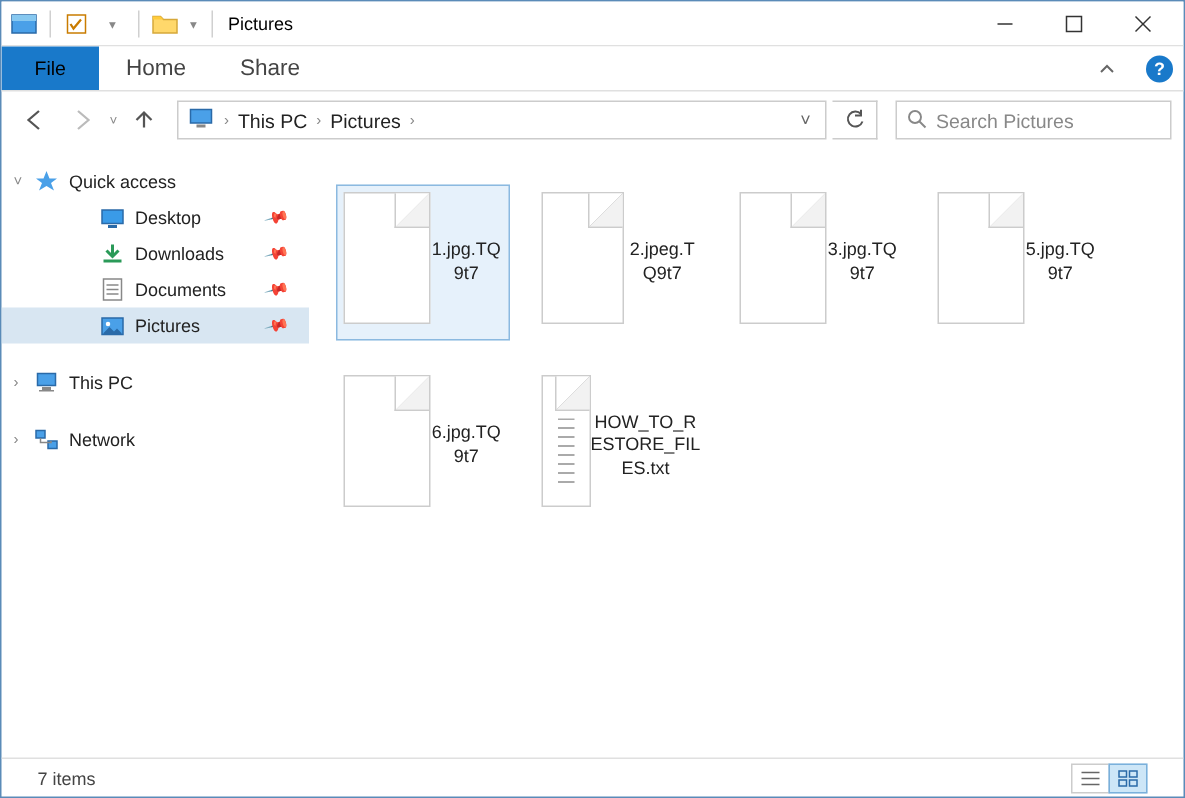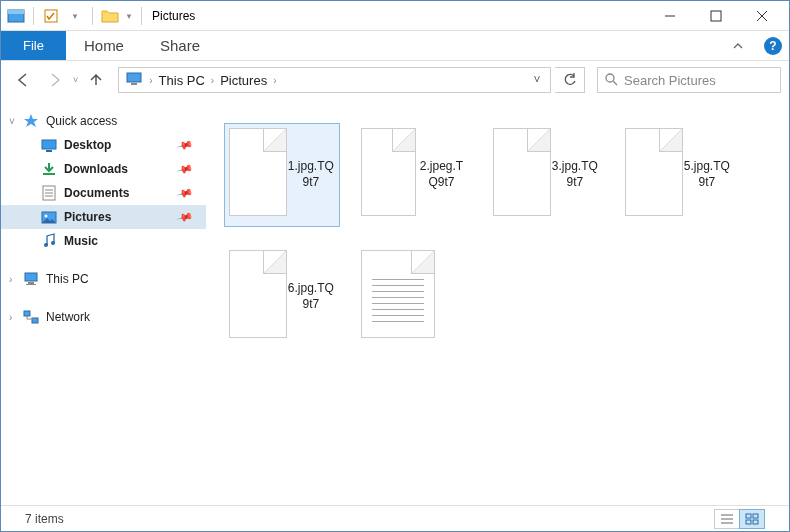--- a/index.html
+++ b/index.html
@@ -11,21 +11,21 @@
 .titlebar .qat-icon { width: 22px; height: 22px; display: flex; align-items: center; justify-content: center; }
 .titlebar .sep { width: 1px; height: 18px; background: #d0d0d0; margin: 0 4px; }
 .titlebar .folder-ico { width: 18px; height: 15px; }
 .titlebar .title { margin-left: 6px; font-size: 12px; color: #000; }
 .win-controls { margin-left: auto; display: flex; }
 .win-btn { width: 46px; height: 29px; display: flex; align-items: center; justify-content: center; }
 .win-btn svg { stroke: #333; }
 
 
 .ribbon { height: 30px; display: flex; align-items: stretch; background: #fff; border-bottom: 1px solid #e0e0e0; }
-.ribbon .file-tab { background: #1979ca; color: #ffffff; padding: 0 22px; display: flex; align-items: center; font-size: 13px; }
+.ribbon .file-tab { background: #1979ca; color: #000000; padding: 0 22px; display: flex; align-items: center; font-size: 13px; }
 .ribbon .tab { padding: 0 18px; display: flex; align-items: center; font-size: 15px; color: #444; }
 .ribbon .spacer { flex: 1; }
 .ribbon .collapse { width: 38px; display: flex; align-items: center; justify-content: center; color: #666; }
 .ribbon .help { width: 32px; display: flex; align-items: center; justify-content: center; }
 .ribbon .help-circle { width: 18px; height: 18px; border-radius: 50%; background: #1979ca; color: #fff; display: flex; align-items: center; justify-content: center; font-size: 12px; font-weight: bold; }
 
 
 .navbar { height: 38px; display: flex; align-items: center; padding: 4px 8px; gap: 4px; }
 .nav-arrow { width: 28px; height: 28px; display: flex; align-items: center; justify-content: center; color: #888; }
 .nav-arrow.enabled { color: #555; }
@@ -40,21 +40,21 @@
 .search { width: 184px; height: 26px; border: 1px solid #ccc; margin-left: 8px; display: flex; align-items: center; padding: 0 6px; color: #888; }
 .search .sicon { margin-right: 6px; color: #888; }
 .search-text { font-size: 13px; }
 
 
 .body { display: flex; height: 400px; }
 .sidebar { width: 205px; padding: 10px 0 0 0; overflow: hidden; }
 .side-group { margin-bottom: 14px; }
 .side-item { height: 24px; display: flex; align-items: center; padding-left: 24px; font-size: 13px; color: #222; gap: 7px; position: relative; }
 .side-item.head { padding-left: 22px; font-size: 13px; }
-.side-item.sub { padding-left: 40px; font-weight: bold; }
+.side-item.sub { padding-left: 66px; }
 .side-item.selected { background: #d8e6f2; }
 .side-item .exp { position: absolute; left: 8px; color: #888; font-size: 10px; }
 .side-item .pin { margin-left: auto; margin-right: 14px; color: #888; font-size: 11px; transform: rotate(30deg); }
 .ico { width: 16px; height: 16px; display: inline-flex; align-items: center; justify-content: center; flex-shrink: 0; }
 
 
 .files { flex: 1; padding: 24px 18px; display: flex; flex-wrap: wrap; align-content: flex-start; gap: 18px 16px; }
 .file { width: 116px; display: flex; flex-direction: row; align-items: center; padding: 4px; border: 1px solid transparent; }
 .file.selected { border: 1px solid #8bb9e0; background: #e6f1fb; }
 .file-thumb { width: 74px; height: 88px; background: #fff; border: 1px solid #ccc; position: relative; margin-bottom: 6px; }
@@ -231,30 +231,20 @@
         <span class="ico">
             <svg width="16" height="13">
               <rect x="1" y="1" width="14" height="11" fill="#4aa0e8" stroke="#2a6aa8"></rect>
               <circle cx="5" cy="5" r="1.5" fill="#fff"></circle>
               <path d="M2 11 l4 -4 3 3 2 -2 3 3 v1 h-12 z" fill="#2a6aa8"></path>
             </svg>
           </span>
         <span>Pictures</span>
         <span class="pin">📌</span>
       </div>
-      <div class="side-item sub">
-        <span class="ico">
-            <svg width="14" height="16">
-              <path d="M5 12 V3 l7 -2 v9" stroke="#2a6aa8" fill="none" stroke-width="1.3"></path>
-              <circle cx="4" cy="12" r="2" fill="#2a6aa8"></circle>
-              <circle cx="11" cy="10" r="2" fill="#2a6aa8"></circle>
-            </svg>
-          </span>
-        <span>Music</span>
-      </div>
     </div>
     <div class="side-group">
       <div class="side-item head">
         <span class="exp">›</span>
         <span class="ico">
             <svg width="16" height="14">
               <rect x="2" y="1" width="12" height="8" fill="#4aa0e8" stroke="#2a6aa8"></rect>
               <rect x="5" y="10" width="6" height="2" fill="#888"></rect>
               <rect x="3" y="12" width="10" height="1" fill="#888"></rect>
             </svg>
@@ -293,20 +283,21 @@
       <div class="file">
         <div class="file-thumb"></div>
         <div class="file-name">5.jpg.TQ9t7</div>
       </div>
       <div class="file">
         <div class="file-thumb"></div>
         <div class="file-name">6.jpg.TQ9t7</div>
       </div>
       <div class="file">
         <div class="file-thumb txt"></div>
+        <div class="file-name">HOW_TO_RESTORE_FILES.txt</div>
       </div>
     </div>
 </div>
 
 <div class="status">
   <span class="status-text">7 items</span>
   <div class="view-toggle">
     <div class="view-btn">
         <svg width="14" height="12">
           <line x1="1" y1="2" x2="13" y2="2" stroke="#666"></line>

